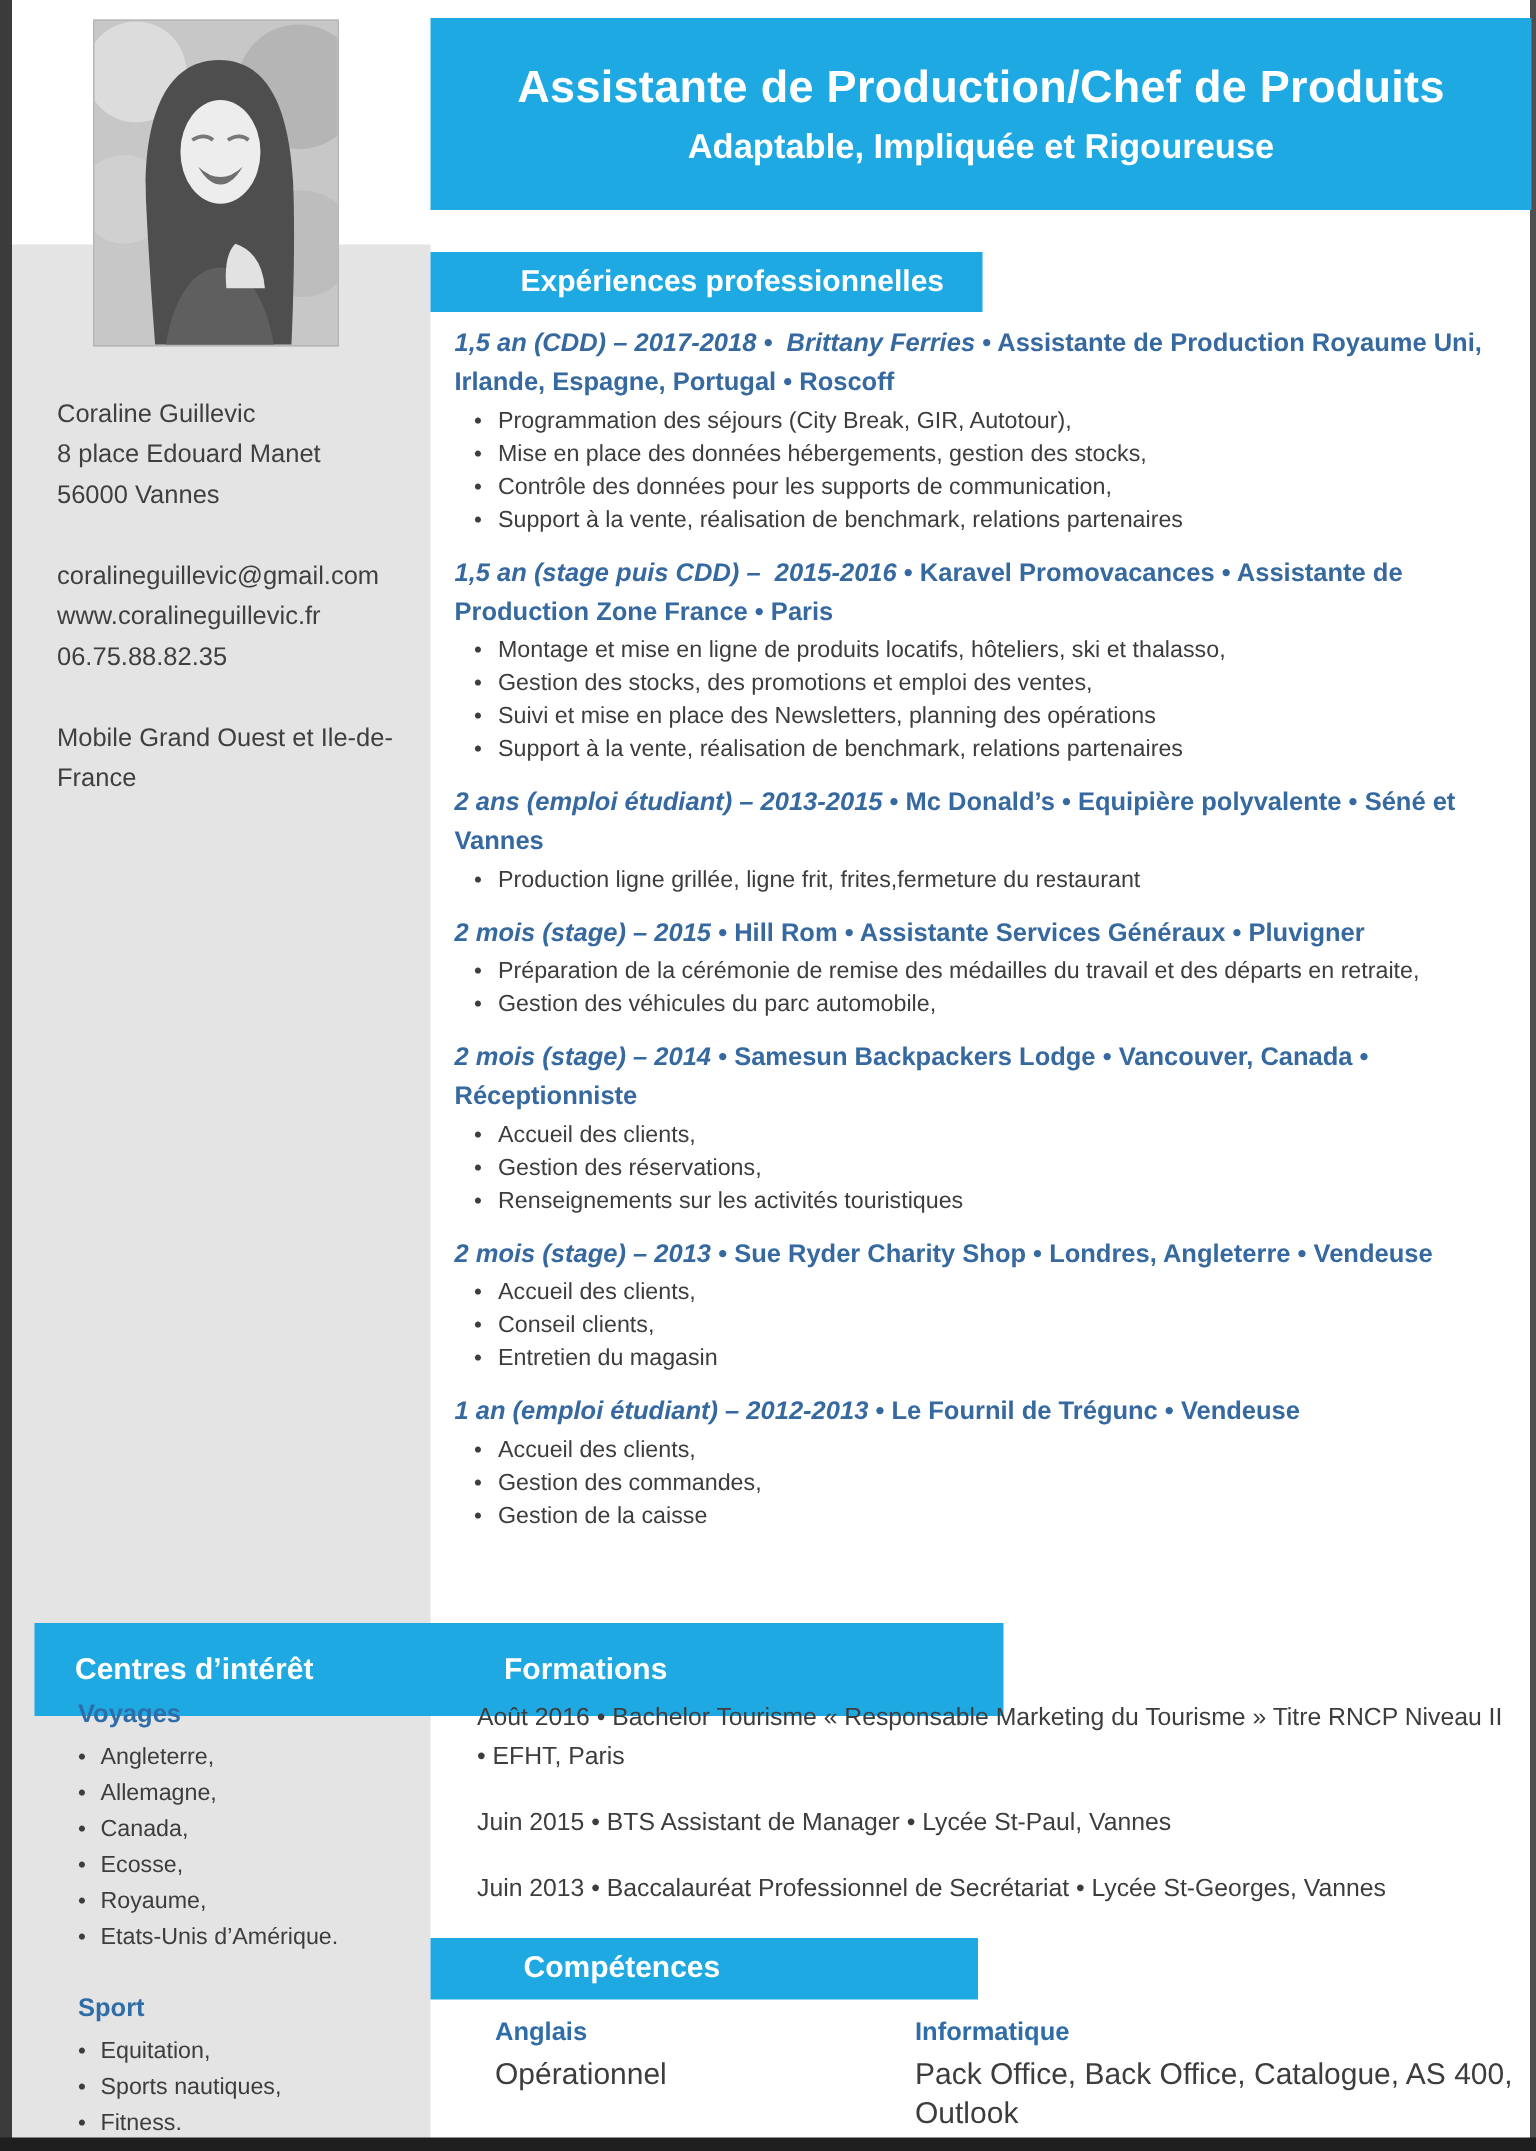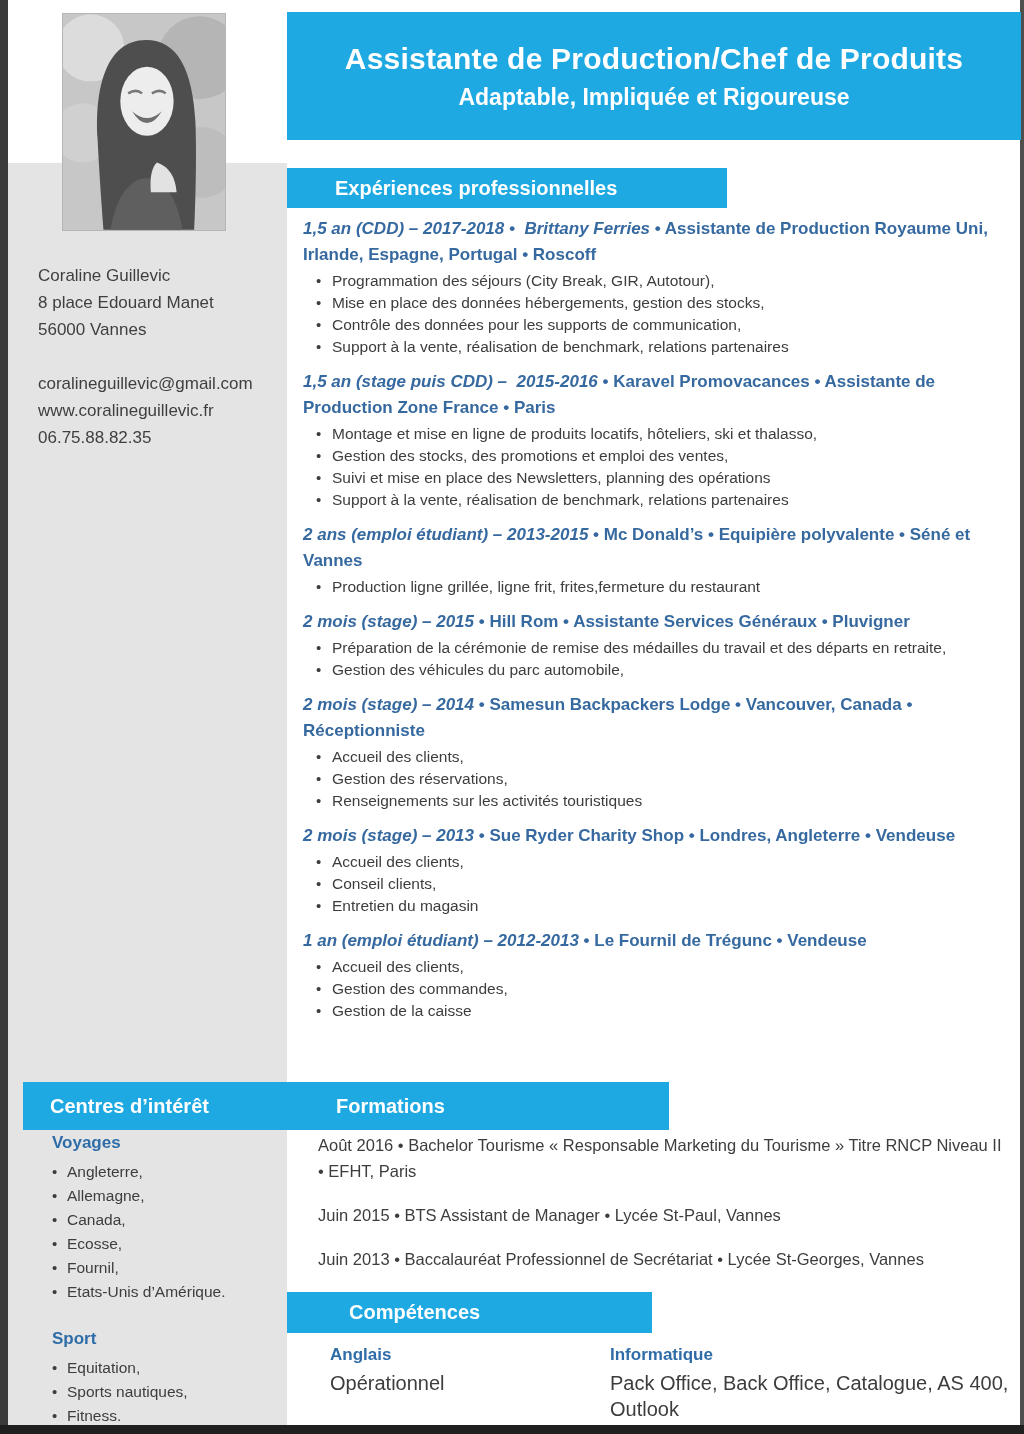--- a/index.html
+++ b/index.html
@@ -30,23 +30,23 @@
   
   .header-banner { position:absolute; left:287px; top:12px; width:734px; height:128px;
                    background:#1ea9e2; color:#ffffff; text-align:center;
                    display:flex; flex-direction:column; justify-content:center; gap:8px; }
   .header-title    { font-size:30px; font-weight:bold; letter-spacing:.2px; }
   .header-subtitle { font-size:23px; font-weight:bold; }
 
   
   .banner { background:#1ea9e2; color:#ffffff; font-weight:bold;
             display:flex; align-items:center; }
-  .exp-banner { position:absolute; left:287px; top:168px; width:440px; height:40px;
-                font-size:20px; padding-left:48px; }
-  .bottom-banner { position:absolute; left:23px; top:1082px; width:646px; height:48px;
+  .exp-banner { position:absolute; left:287px; top:168px; width:368px; height:40px;
+                font-size:20px; padding-left:60px; }
+  .bottom-banner { position:absolute; left:23px; top:1082px; width:646px; height:62px;
                    font-size:20px; }
   .bottom-banner .label-interets { margin-left:27px; }
   .bottom-banner .label-formations { position:absolute; left:313px; }
   .comp-banner { position:absolute; left:287px; top:1292px; width:365px; height:41px;
                  font-size:20px; padding-left:62px; }
 
   
   .experiences { position:absolute; left:303px; top:216px; width:702px; }
   .exp-entry { margin-bottom:11px; }
   .exp-title { color:#36699f; font-weight:bold; font-size:17px; line-height:26px; }
@@ -108,20 +108,23 @@
     <div class="sidebar-block">
       <div>Coraline Guillevic</div>
       <div>8 place Edouard Manet</div>
       <div>56000 Vannes</div>
     </div>
     <div class="sidebar-block">
       <div>coralineguillevic@gmail.com</div>
       <div>www.coralineguillevic.fr</div>
       <div>06.75.88.82.35</div>
     </div>
+    <div class="sidebar-block">
+      <div>Mobile Grand Ouest et Ile-de-France</div>
+    </div>
   </div>
 
   <div class="header-banner">
     <div class="header-title">Assistante de Production/Chef de Produits</div>
     <div class="header-subtitle">Adaptable, Impliquée et Rigoureuse</div>
   </div>
 
   <div class="banner exp-banner">
     <span>Expériences professionnelles</span>
   </div>
@@ -198,21 +201,21 @@
   </div>
 
   <div class="interests">
     <div class="interest-group">
       <div class="interest-title">Voyages</div>
       <ul class="side-list">
         <li>Angleterre,</li>
         <li>Allemagne,</li>
         <li>Canada,</li>
         <li>Ecosse,</li>
-        <li>Fournil,</li>
+        <li>Royaume,</li>
         <li>Etats-Unis d’Amérique.</li>
       </ul>
     </div>
     <div class="interest-group">
       <div class="interest-title">Sport</div>
       <ul class="side-list">
         <li>Equitation,</li>
         <li>Sports nautiques,</li>
         <li>Fitness.</li>
       </ul>

